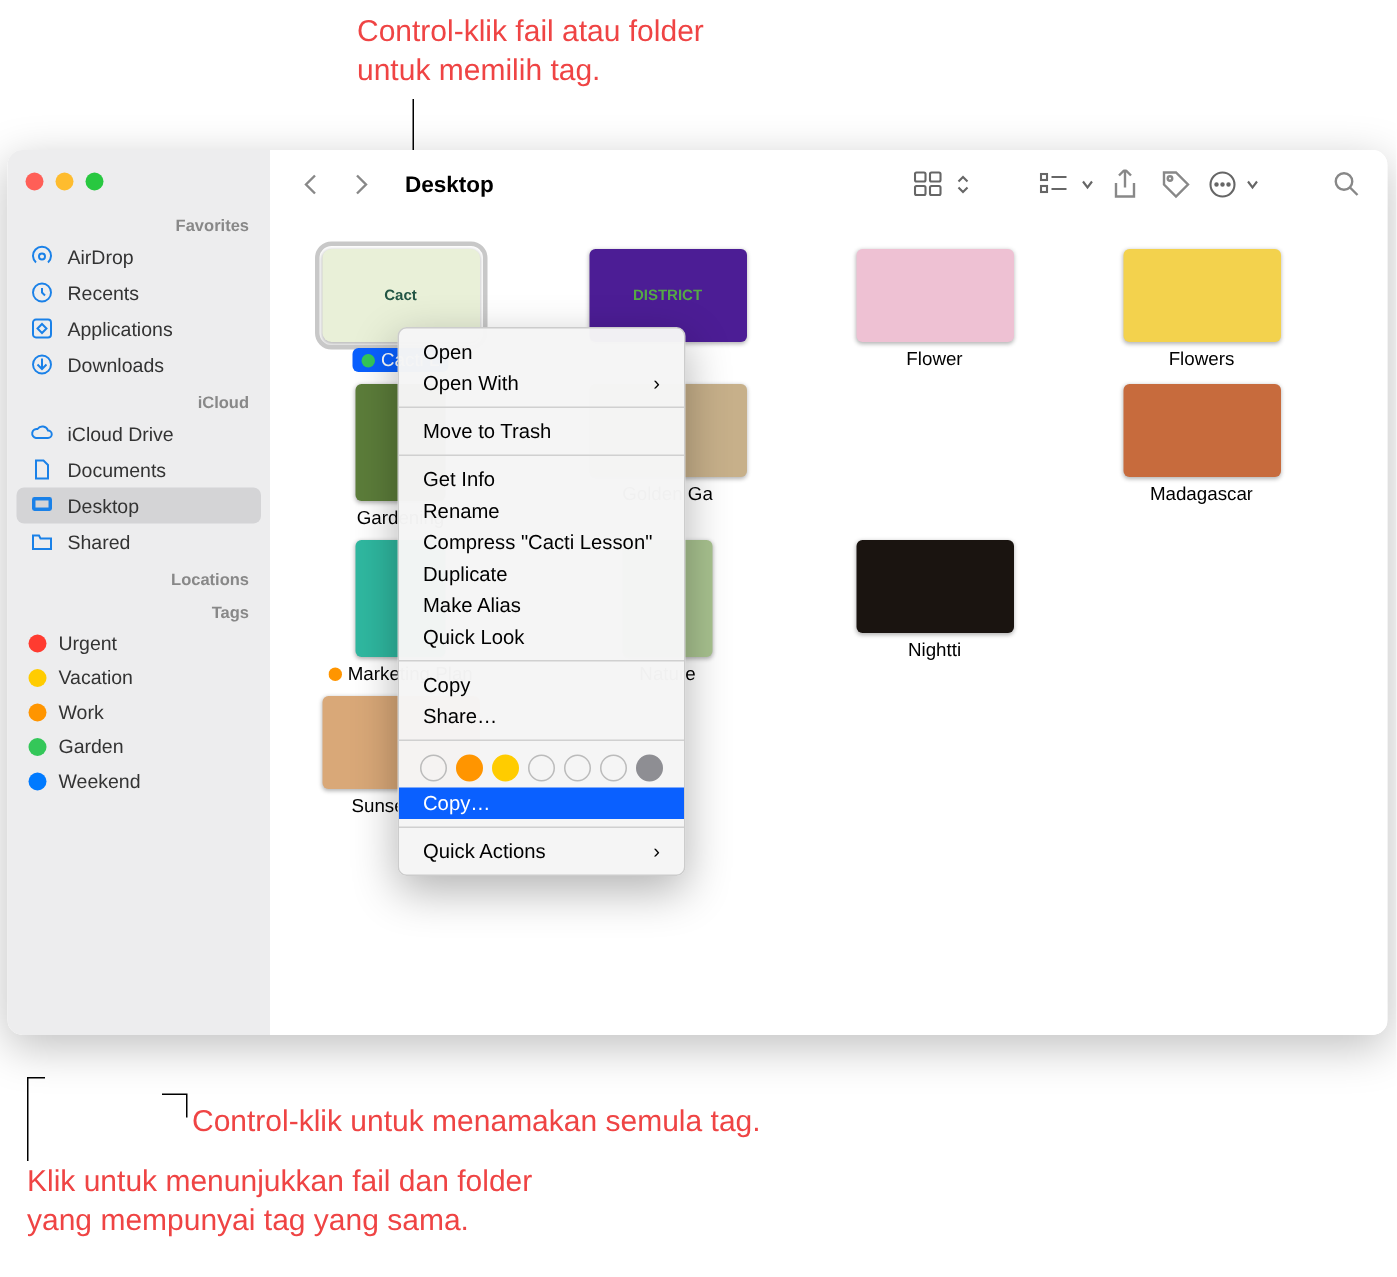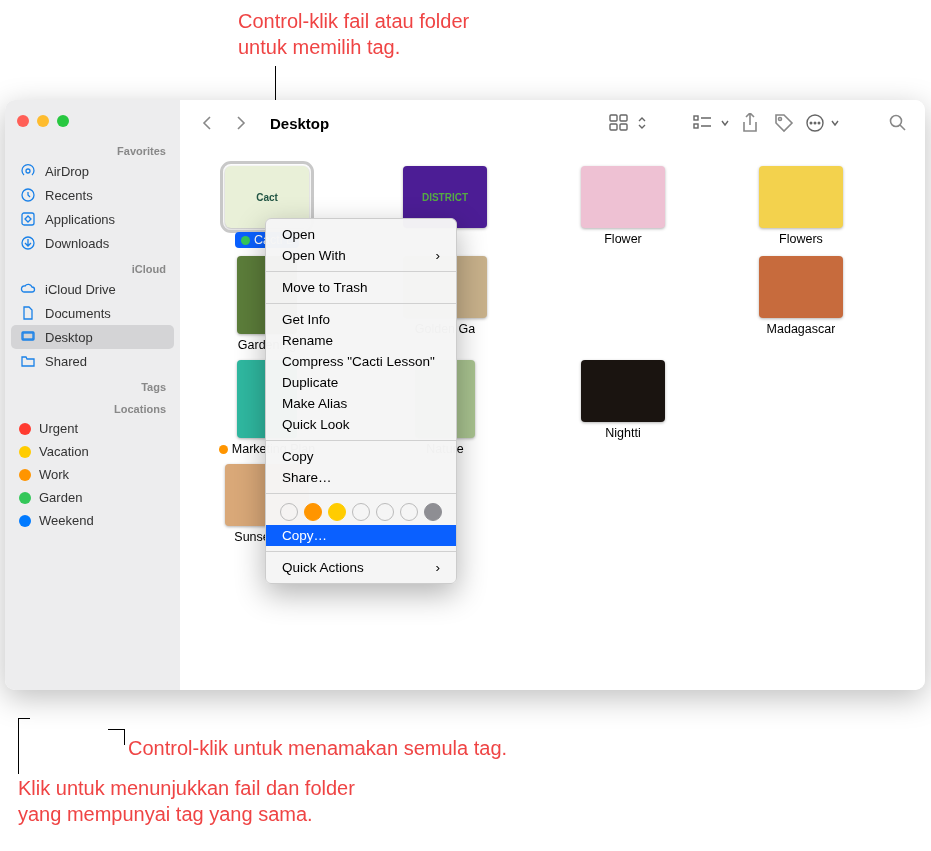--- a/index.html
+++ b/index.html
@@ -46,21 +46,21 @@
 .tag-dot { width:12px;height:12px;border-radius:50%; flex-shrink:0;}
 
 .content { flex:1; display:flex; flex-direction:column; background:#fff; }
 .toolbar { display:flex; align-items:center; padding: 8px 14px; gap:8px; height:46px; }
 .nav-btn svg, .tb-icon svg { stroke:#888; fill:none; stroke-width:1.6;}
 .tb-title { font-weight:600; font-size:15px; margin-left:8px; margin-right:auto;}
 .tb-group { display:flex; align-items:center; gap:6px; color:#666;}
 .tb-icon { width:26px; height:22px; display:flex; align-items:center; justify-content:center; cursor:pointer;}
 .file-grid { display:flex; flex-wrap:wrap; padding: 20px 6px; gap: 8px 16px; align-content:flex-start;}
 .file-item { width:162px; display:flex; flex-direction:column; align-items:center; gap:4px;}
-.thumb { width:84px; height:62px; border-radius:4px; box-shadow:0 1px 3px rgba(0,0,0,0.3); display:flex; align-items:center; justify-content:center; font-size:10px; font-weight:bold; color:#244; background:#dde;}
+.thumb { width:105px; height:62px; border-radius:4px; box-shadow:0 1px 3px rgba(0,0,0,0.3); display:flex; align-items:center; justify-content:center; font-size:10px; font-weight:bold; color:#244; background:#dde;}
 .thumb.sel { outline: 3px solid #c8c8c8; outline-offset:2px; border-radius:6px;}
 .thumb.tall{ width:60px; height:78px;}
 .file-label { font-size:12.5px; display:flex; align-items:center; gap:4px; max-width:150px; white-space:nowrap; overflow:hidden;}
 .file-label.sel{ background:#0a60ff; color:#fff; border-radius:4px; padding:1px 6px;}
 .label-dot{width:9px;height:9px;border-radius:50%;flex-shrink:0;}
 
 .ctx-menu {
   position:absolute;
   width:192px;
   background: rgba(245,245,245,0.98);
@@ -168,22 +168,22 @@
         </div>
         <div class="side-item">
           <span class="side-icon">
             <svg width="16" height="16" viewBox="0 0 16 16" stroke="#1a81e8" fill="none" stroke-width="1.3">
               <path d="M2 6 L2 4 L6 4 L7 6 L14 6 L14 13 L2 13 Z"></path>
             </svg>
           </span>
           <span>Shared</span>
         </div>
       </div>
+    <div class="side-section">Locations</div>
     <div class="side-section">Tags</div>
-    <div class="side-section">Locations</div>
     <div id="tags-list">
         <div class="side-item">
           <span class="tag-dot" style="background:#ff3b30"></span>
           <span>Urgent</span>
         </div>
         <div class="side-item">
           <span class="tag-dot" style="background:#ffcc00"></span>
           <span>Vacation</span>
         </div>
         <div class="side-item">

